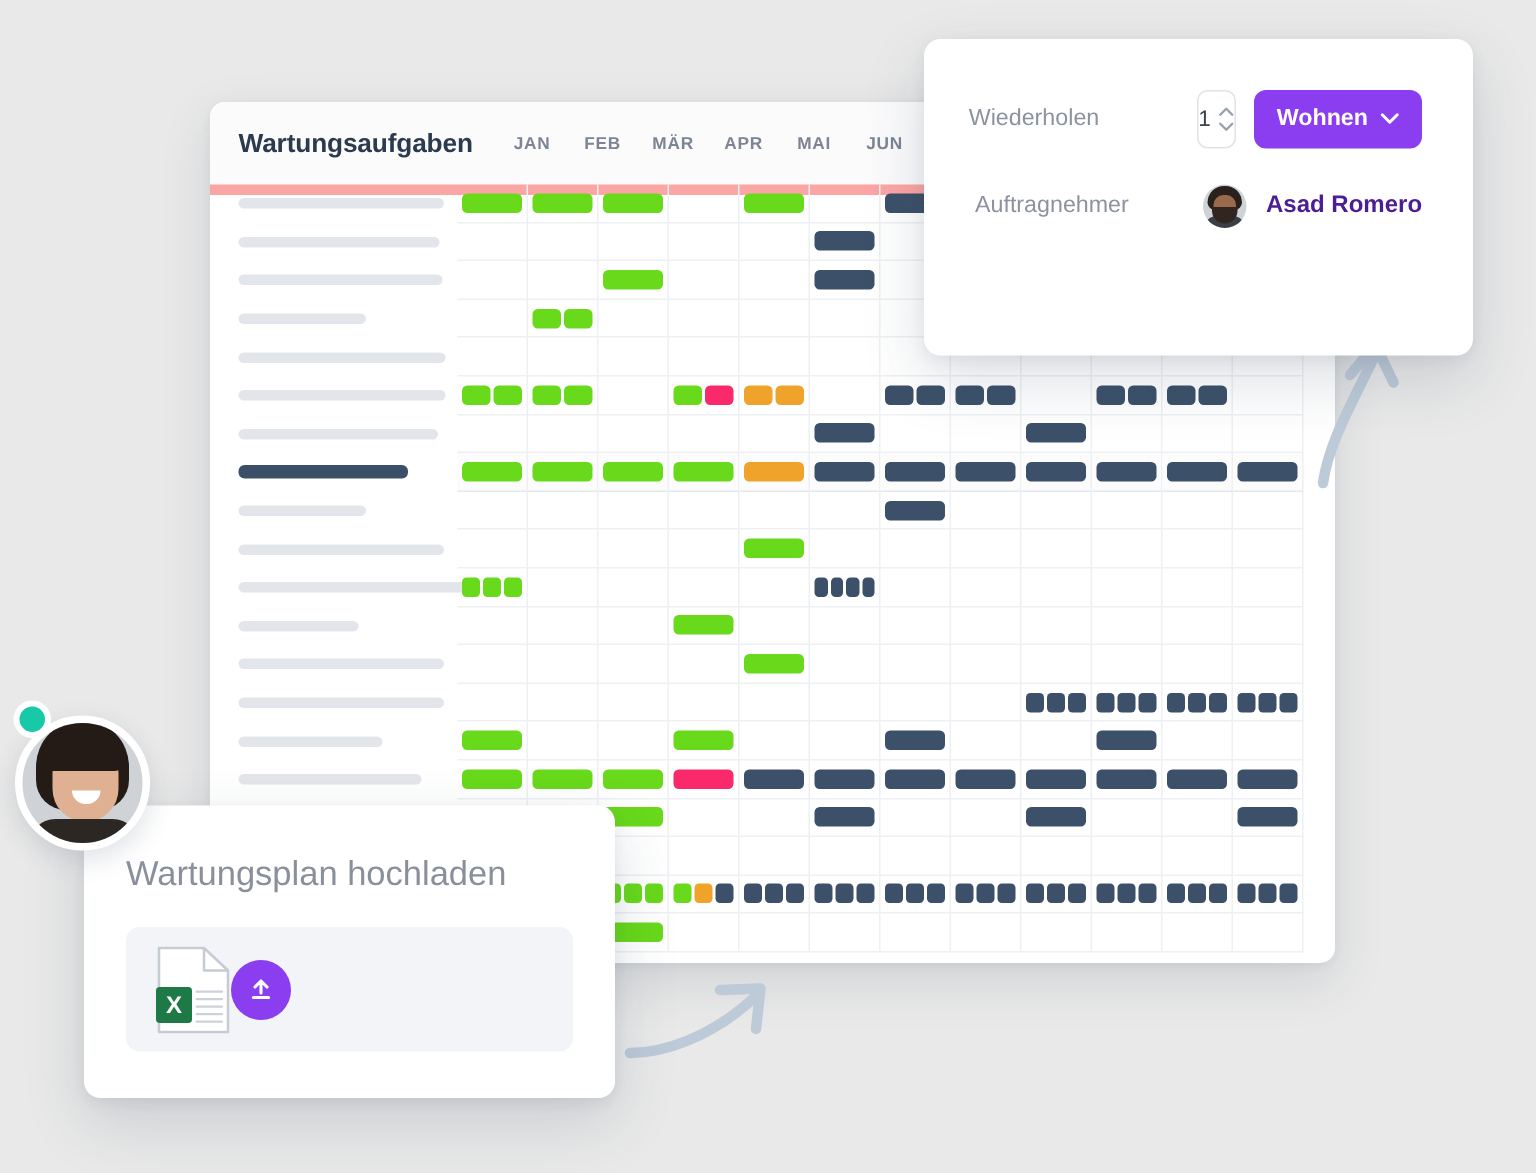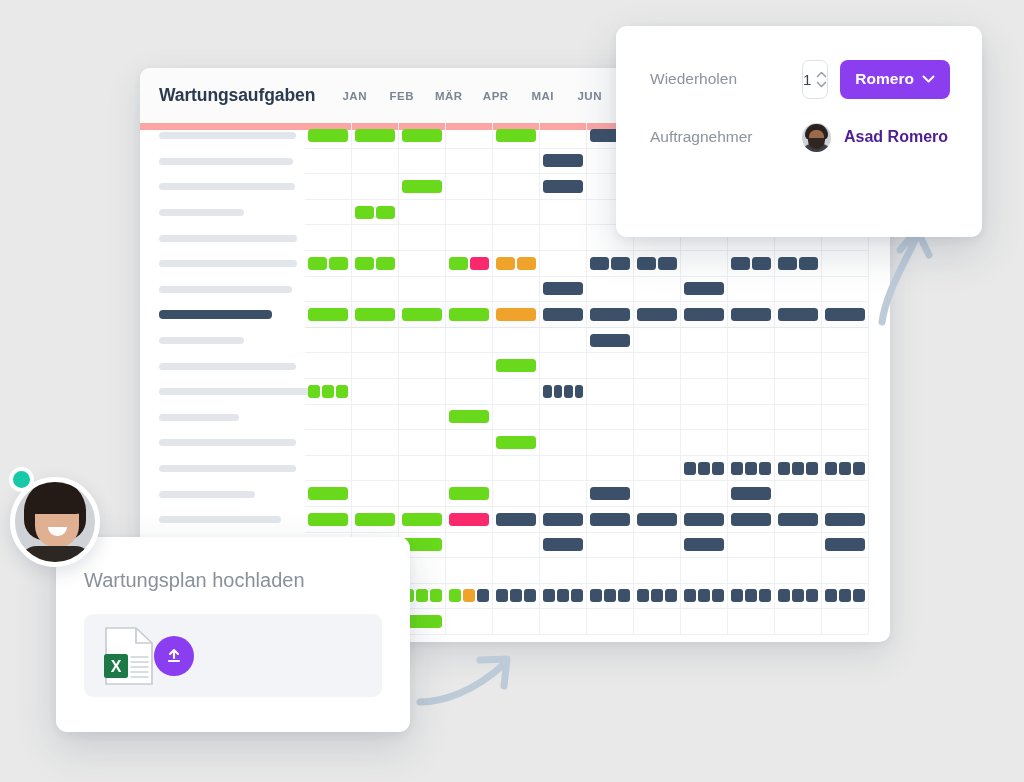--- a/index.html
+++ b/index.html
@@ -60,21 +60,21 @@
   .bar.p{background:#f9296b;}
 
   
   #detail-card{
     position:absolute;left:616px;top:26px;width:366px;height:211px;
     background:#fff;border-radius:11px;
     box-shadow:0 16px 42px rgba(40,55,80,.16), 0 3px 10px rgba(40,55,80,.07);
     padding:0 34px;box-sizing:border-box;
   }
   .drow{display:flex;align-items:center;height:58px;}
-  .drow:first-child{margin-top:24px;}
+  .drow:first-child{margin-top:24px;justify-content:flex-end;}
   .dlabel{font-size:15.5px;color:#8d939e;width:152px;flex:none;}
   .stepper{
     width:55px;height:39px;border:1px solid #dfe2e7;border-radius:7px;
     display:flex;align-items:center;justify-content:center;gap:5px;
     background:#fff;box-sizing:border-box;
   }
   .stepper .val{font-size:15px;color:#3a4250;font-weight:400;}
   .stepper .arrows{display:flex;flex-direction:column;gap:3px;line-height:0;}
   #monat-btn{
     margin-left:12px;height:39px;padding:0 15px;border-radius:8px;
@@ -97,21 +97,21 @@
   .dval{font-size:16px;color:#4c1d95;font-weight:700;margin-left:13px;white-space:nowrap;}
   .cube-icon{flex:none;}
 
   
   #upload-card{
     position:absolute;left:56px;top:537px;width:354px;height:195px;
     background:#fff;border-radius:11px;
     box-shadow:0 16px 42px rgba(40,55,80,.16), 0 3px 10px rgba(40,55,80,.07);
     box-sizing:border-box;padding:32px 28px;
   }
-  #upload-title{font-size:20px;color:#8a909b;margin-bottom:22px;}
+  #upload-title{font-size:23px;color:#8a909b;margin-bottom:22px;}
   #file-row{
     background:#f3f4f7;border-radius:9px;height:83px;
     display:flex;align-items:center;padding:0 20px;box-sizing:border-box;
   }
   #file-name{
     flex:1;margin-left:18px;font-size:16.5px;line-height:1.33;
     color:#2b3340;font-weight:400;
   }
   #upload-btn{
     width:40px;height:40px;border-radius:50%;background:#8b3df0;flex:none;
@@ -715,21 +715,21 @@
       <span class="arrows">
         <svg width="11" height="7" viewBox="0 0 11 7">
           <path d="M1.5 5.5 L5.5 1.5 L9.5 5.5" stroke="#98a0ad" stroke-width="1.6" fill="none" stroke-linecap="round" stroke-linejoin="round"></path>
         </svg>
         <svg width="11" height="7" viewBox="0 0 11 7">
           <path d="M1.5 1.5 L5.5 5.5 L9.5 1.5" stroke="#98a0ad" stroke-width="1.6" fill="none" stroke-linecap="round" stroke-linejoin="round"></path>
         </svg>
       </span>
     </div>
     <button id="monat-btn">
-      <span>Romero</span>
+      <span>Wohnen</span>
       <svg width="13" height="8" viewBox="0 0 13 8">
         <path d="M1.5 1.5 L6.5 6.5 L11.5 1.5" stroke="#ffffff" stroke-width="2" fill="none" stroke-linecap="round" stroke-linejoin="round"></path>
       </svg>
     </button>
   </div>
 
   <div class="drow">
     <div class="dlabel">Auftragnehmer</div>
     <div class="avatar-sm">
       <div class="body"></div>

